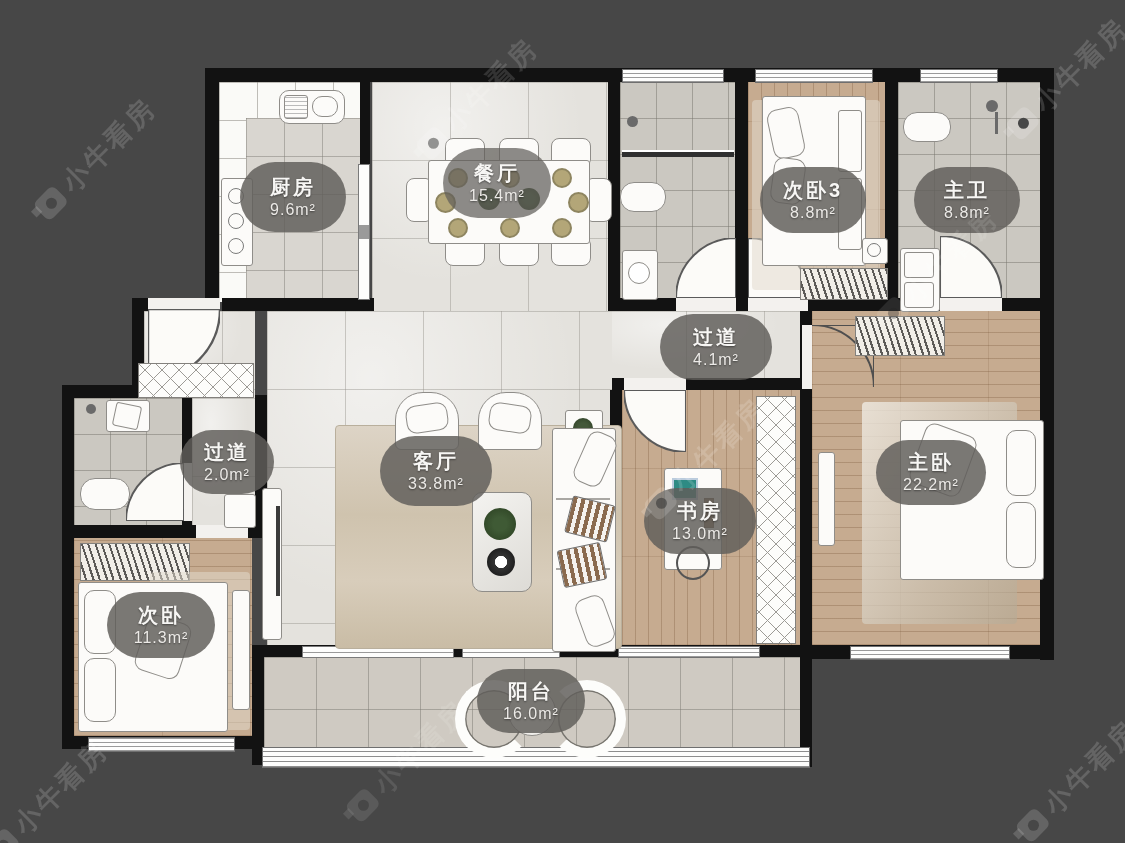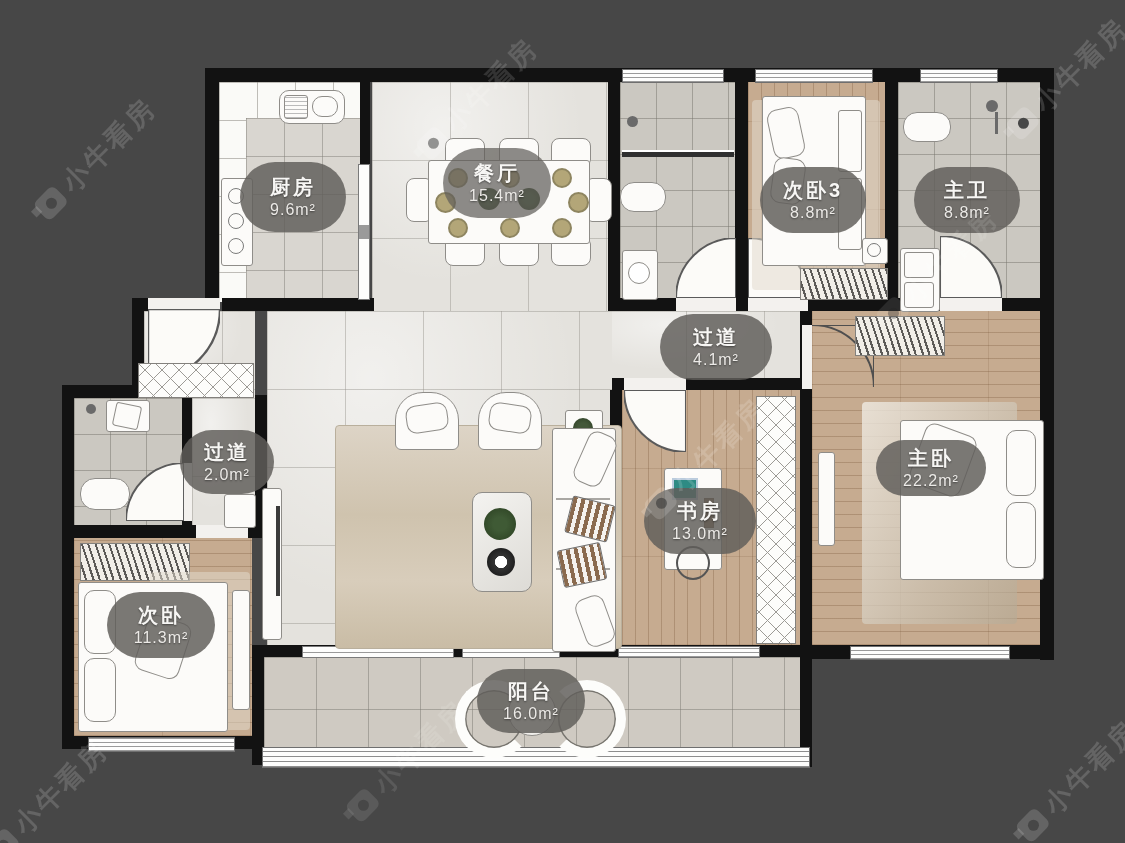--- a/index.html
+++ b/index.html
@@ -278,25 +278,29 @@
     <span class="ra">8.8m²</span>
   </div>
   <div class="pill" style="left:660px;top:314px;width:112px;height:66px">
     <span class="rn">过道</span>
     <span class="ra">4.1m²</span>
   </div>
   <div class="pill" style="left:180px;top:430px;width:94px;height:64px">
     <span class="rn">过道</span>
     <span class="ra">2.0m²</span>
   </div>
+  <div class="pill" style="left:380px;top:436px;width:112px;height:70px">
+    <span class="rn">客厅</span>
+    <span class="ra">33.8m²</span>
+  </div>
   <div class="pill" style="left:644px;top:488px;width:112px;height:66px">
     <span class="rn">书房</span>
     <span class="ra">13.0m²</span>
   </div>
-  <div class="pill" style="left:876px;top:440px;width:110px;height:56px">
+  <div class="pill" style="left:876px;top:440px;width:110px;height:65px">
     <span class="rn">主卧</span>
     <span class="ra">22.2m²</span>
   </div>
   <div class="pill" style="left:107px;top:592px;width:108px;height:66px">
     <span class="rn">次卧</span>
     <span class="ra">11.3m²</span>
   </div>
   <div class="pill" style="left:477px;top:669px;width:108px;height:64px">
     <span class="rn">阳台</span>
     <span class="ra">16.0m²</span>

